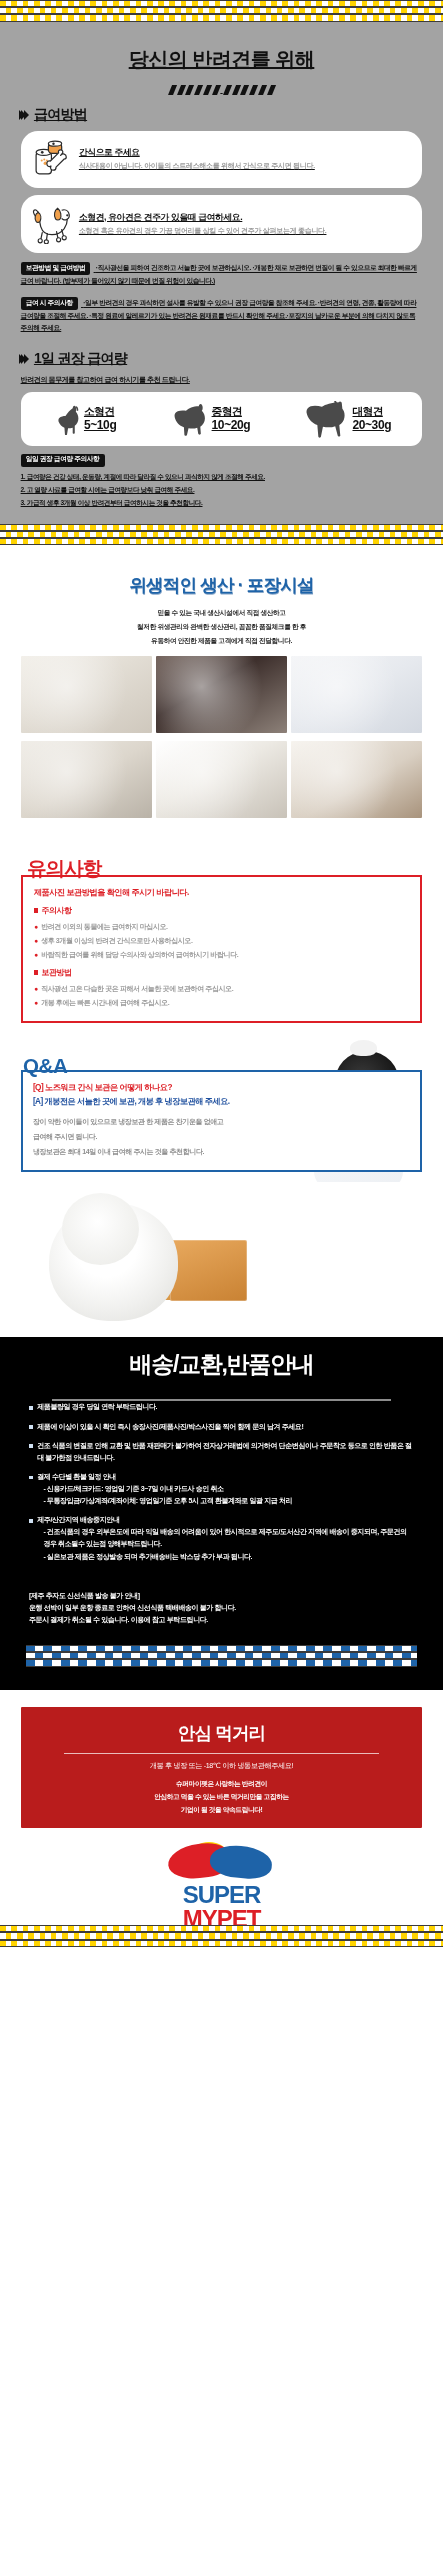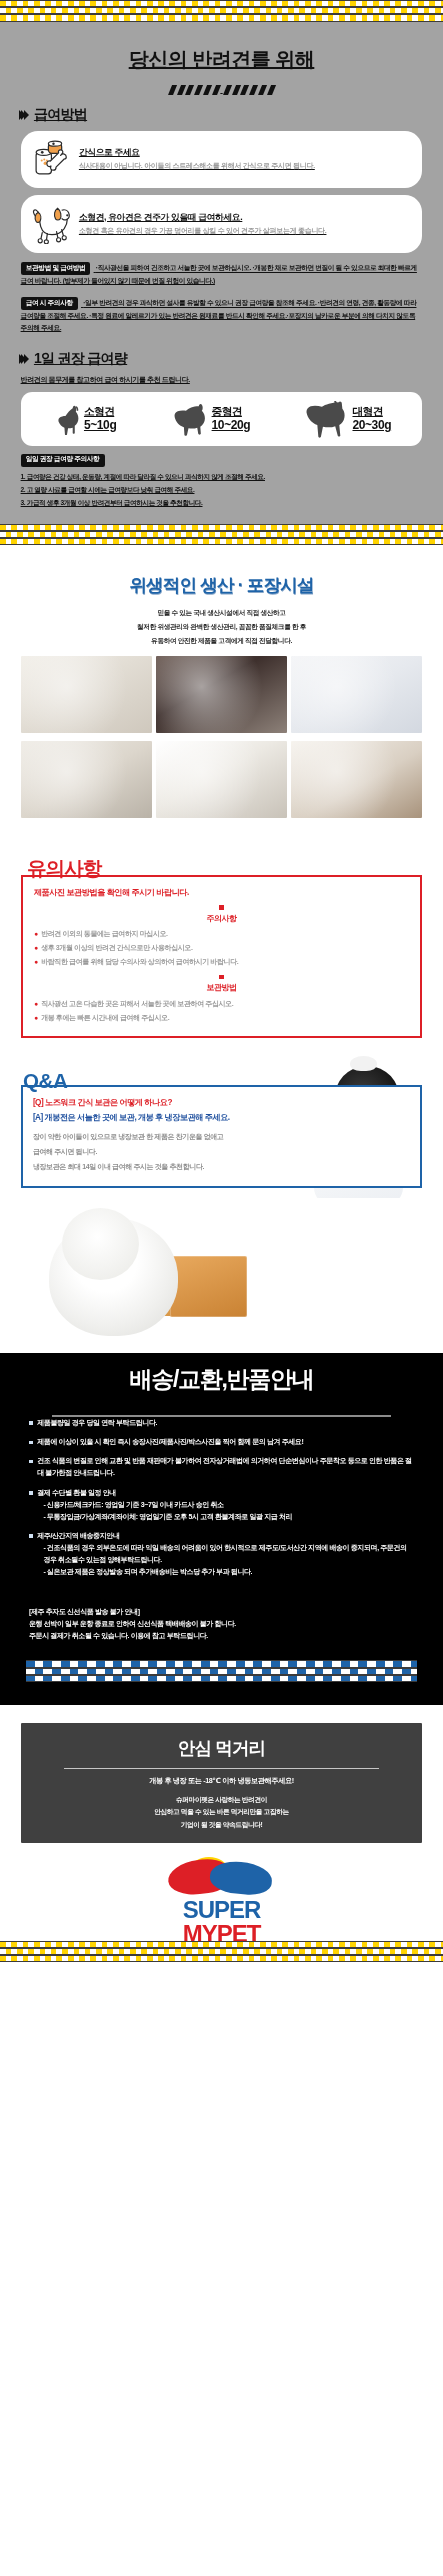--- a/index.html
+++ b/index.html
@@ -98,21 +98,21 @@
   .p5 { background:linear-gradient(150deg,#ffffff 0%,#ece9e3 45%,#c8c2b8 100%); }
   .p6 { background:linear-gradient(150deg,#f6f3ee 0%,#d9cfc2 55%,#a8937c 100%); }
   .photo::after { content:""; position:absolute; inset:0;
       background:radial-gradient(circle at 35% 40%,rgba(255,255,255,.55),transparent 62%); }
 
   
   .sec-caution { background:#fff; padding:23px 0 15.5px; }
   .red-title { font-size:19.6px; font-weight:bold; color:#dd1f26; letter-spacing:-1px; padding-left:27px; margin-bottom:-7.2px; position:relative; z-index:3; }
   .redbox { border:2.6px solid #dd1f26; margin:0 20.6px; padding:10.3px 11.3px 11.3px; background:#fff; position:relative; }
   .redbox .lead { font-size:8.2px; font-weight:bold; color:#dd1f26; letter-spacing:-0.5px; margin-bottom:7.2px; }
-  .redbox h4 { font-size:8px; font-weight:bold; color:#dd1f26; letter-spacing:-0.5px; margin:5.2px 0 3.6px; display:flex; align-items:center; gap:3.1px;flex-direction:column; }
+  .redbox h4 { font-size:8px; font-weight:bold; color:#dd1f26; letter-spacing:-0.5px; margin:5.2px 0 3.6px; display:flex; align-items:center; gap:3.1px; }
   .redbox h4 .sq { width:4.6px; height:4.6px; background:#dd1f26; display:inline-block; }
   .redbox ul { list-style:none; }
   .redbox li { font-size:7px; font-weight:bold; color:#9a9a9a; letter-spacing:-0.4px; line-height:2.0; display:flex; gap:3.6px; }
   .redbox li .dot { color:#dd1f26; font-size:6.7px; line-height:2.0; }
 
   
   .sec-qa { background:#fff; padding:15.5px 0 10.3px; position:relative; }
   .qa-photo { position:absolute; right:23px; top:-3.1px; width:124px; height:155px; }
   .qa-title { font-size:20.6px; font-weight:bold; color:#1e63a8; letter-spacing:-0.5px; padding-left:23px; margin-bottom:-8.2px; position:relative; z-index:3; }
   .bluebox { border:2.6px solid #1e63a8; margin:0 20.6px; padding:9.3px 10.3px 11.3px; background:#fff; position:relative; z-index:2; }
@@ -156,24 +156,24 @@
   .ship-list > li { list-style:none; display:flex; gap:4.6px; margin-bottom:7.2px; }
   .ship-list .sq { width:3.6px; height:3.6px; background:#cfe0f2; flex:0 0 3.6px; margin-top:4.6px; }
   .ship-list .txt { font-size:7px; font-weight:bold; color:#ffffff; letter-spacing:-0.4px; line-height:1.72; }
   .ship-list .sub { display:block; padding-left:6.2px; }
   .ship-note { padding:5.2px 29px 18.5px; }
   .ship-note p { font-size:7px; font-weight:bold; color:#fff; letter-spacing:-0.4px; line-height:1.72; }
   .blue-checker-wrap { padding:0 26px 17.5px; }
 
   
   .sec-safe { background:#fff; padding:17.5px 0 0; }
-  .redbanner { background:#404040; margin:0 20.6px; padding:13.4px 0 11.3px; text-align:center; border-radius:1px; }
+  .redbanner { background:#b91c1c; margin:0 20.6px; padding:13.4px 0 11.3px; text-align:center; border-radius:1px; }
   .redbanner h2 { font-size:17.5px; font-weight:bold; color:#fff; letter-spacing:-0.8px; }
   .redbanner .rl { border-top:0.5px solid rgba(255,255,255,.7); margin:8.2px 43px 7.2px; }
-  .redbanner .s1 { font-size:7.2px; font-weight:bold; color:#fff; letter-spacing:-0.4px; }
+  .redbanner .s1 { font-size:7.2px; font-weight:normal; color:#fff; letter-spacing:-0.4px; }
   .redbanner .s2 { font-size:6.7px; font-weight:bold; color:#fff; letter-spacing:-0.4px; line-height:1.9; margin-top:7.2px; }
 
   
   .logo-sec { background:#fff; padding:13.4px 0 5.2px; text-align:center; position:relative; }
   .logo-art { position:relative; width:216px; margin:0 auto; height:77px; }
   .logo-word { font-size:24px; font-weight:bold; letter-spacing:-1px; line-height:1; }
   .logo-sub { font-size:5.7px; color:#555; letter-spacing:0.2px; margin-top:3.1px; }
   .dogpair { position:relative; height:42px; }
   .dogpair .d-red { position:absolute; left:54px; top:3.1px; width:62px; height:34px;
       background:#dd1f26; border-radius:52% 42% 38% 48%; transform:rotate(-7deg); }

